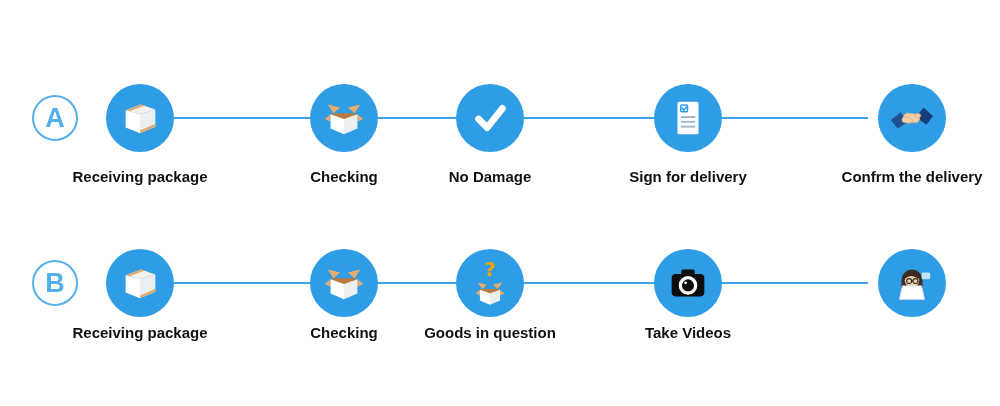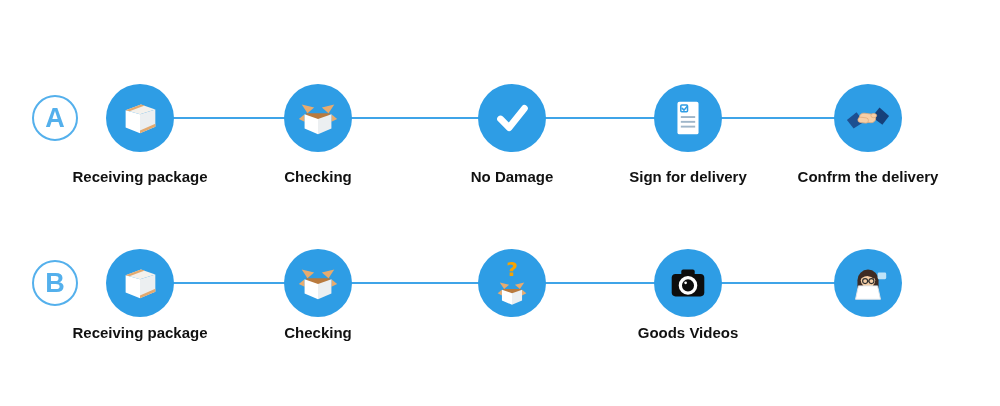--- a/index.html
+++ b/index.html
@@ -22,24 +22,24 @@
   .node svg{width:46px;height:46px;display:block}
 
   .letter{position:absolute;width:46px;height:46px;border:2.5px solid var(--letter);border-radius:50%;
           color:var(--letter);display:flex;align-items:center;justify-content:center;
           font-size:27px;font-weight:700;transform:translate(-50%,-50%);z-index:2;line-height:1}
 
   .rowa{top:118px}
   .rowb{top:283px}
   .posL{left:55px}
   .pos1{left:140px}
-  .pos2{left:318px}
-  .pos3{left:512px}
+  .pos2{left:344px}
+  .pos3{left:490px}
   .pos4{left:688px}
-  .pos5{left:868px}
+  .pos5{left:912px}
 
   .step-label{position:absolute;transform:translateX(-50%);font-size:15px;font-weight:700;
               color:var(--text);white-space:nowrap;text-align:right;z-index:2;line-height:1.25}
   .laba{top:168px}
   .labb{top:324px}
   .wrap{white-space:normal;width:170px}
 </style>
 </head>
 <body>
 
@@ -168,15 +168,16 @@
       <circle cx="21" cy="22" r="2.6" fill="none" stroke="#2f2f2f" stroke-width="1.2"></circle>
       <circle cx="27.6" cy="22" r="2.6" fill="none" stroke="#2f2f2f" stroke-width="1.2"></circle>
       <line x1="23.6" y1="22" x2="25" y2="22" stroke="#2f2f2f" stroke-width="1.2"></line>
       <rect x="34" y="13" width="9" height="7" rx="1.5" fill="#bfe3f8"></rect>
       <polygon points="11,41 37,41 34,27 14,27" fill="#ffffff" stroke="#e0e4e8" stroke-width="1"></polygon>
     </svg>
   </div>
 
   <div class="step-label pos1 labb">Receiving package</div>
   <div class="step-label pos2 labb">Checking</div>
-  <div class="step-label pos4 labb">Goods Videos</div>
+  <div class="step-label pos3 labb">Goods in question</div>
+  <div class="step-label pos4 labb">Take Videos</div>
 
 </div>
 
 </body></html>

